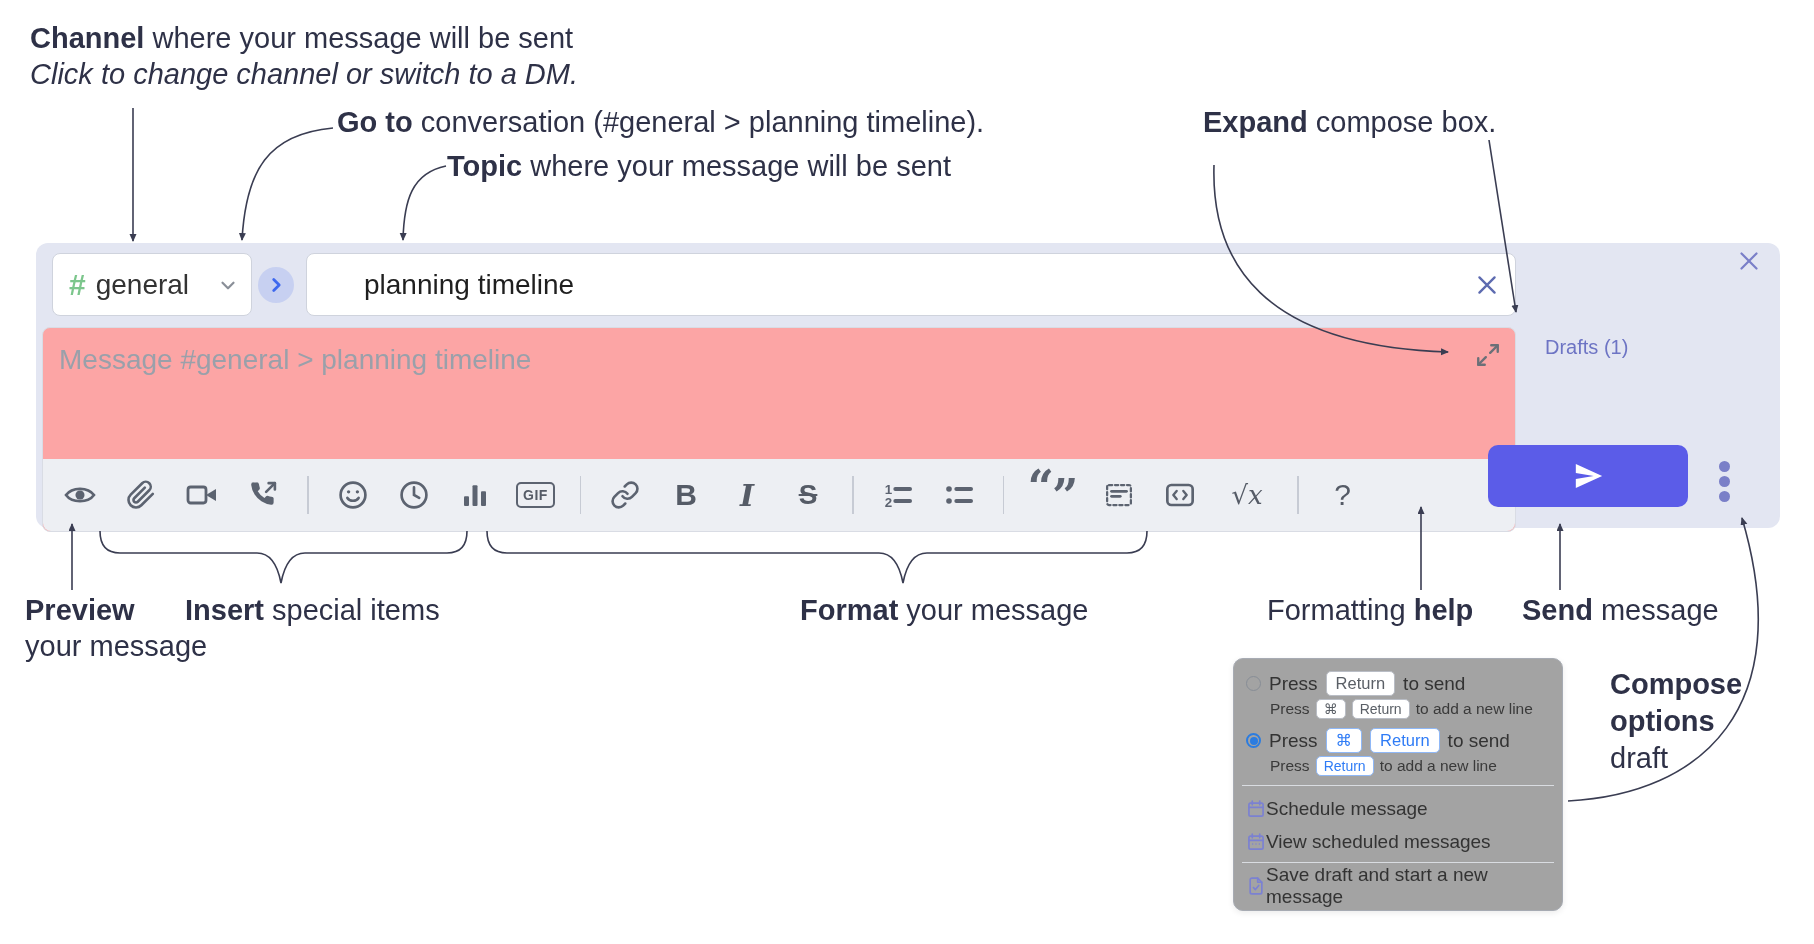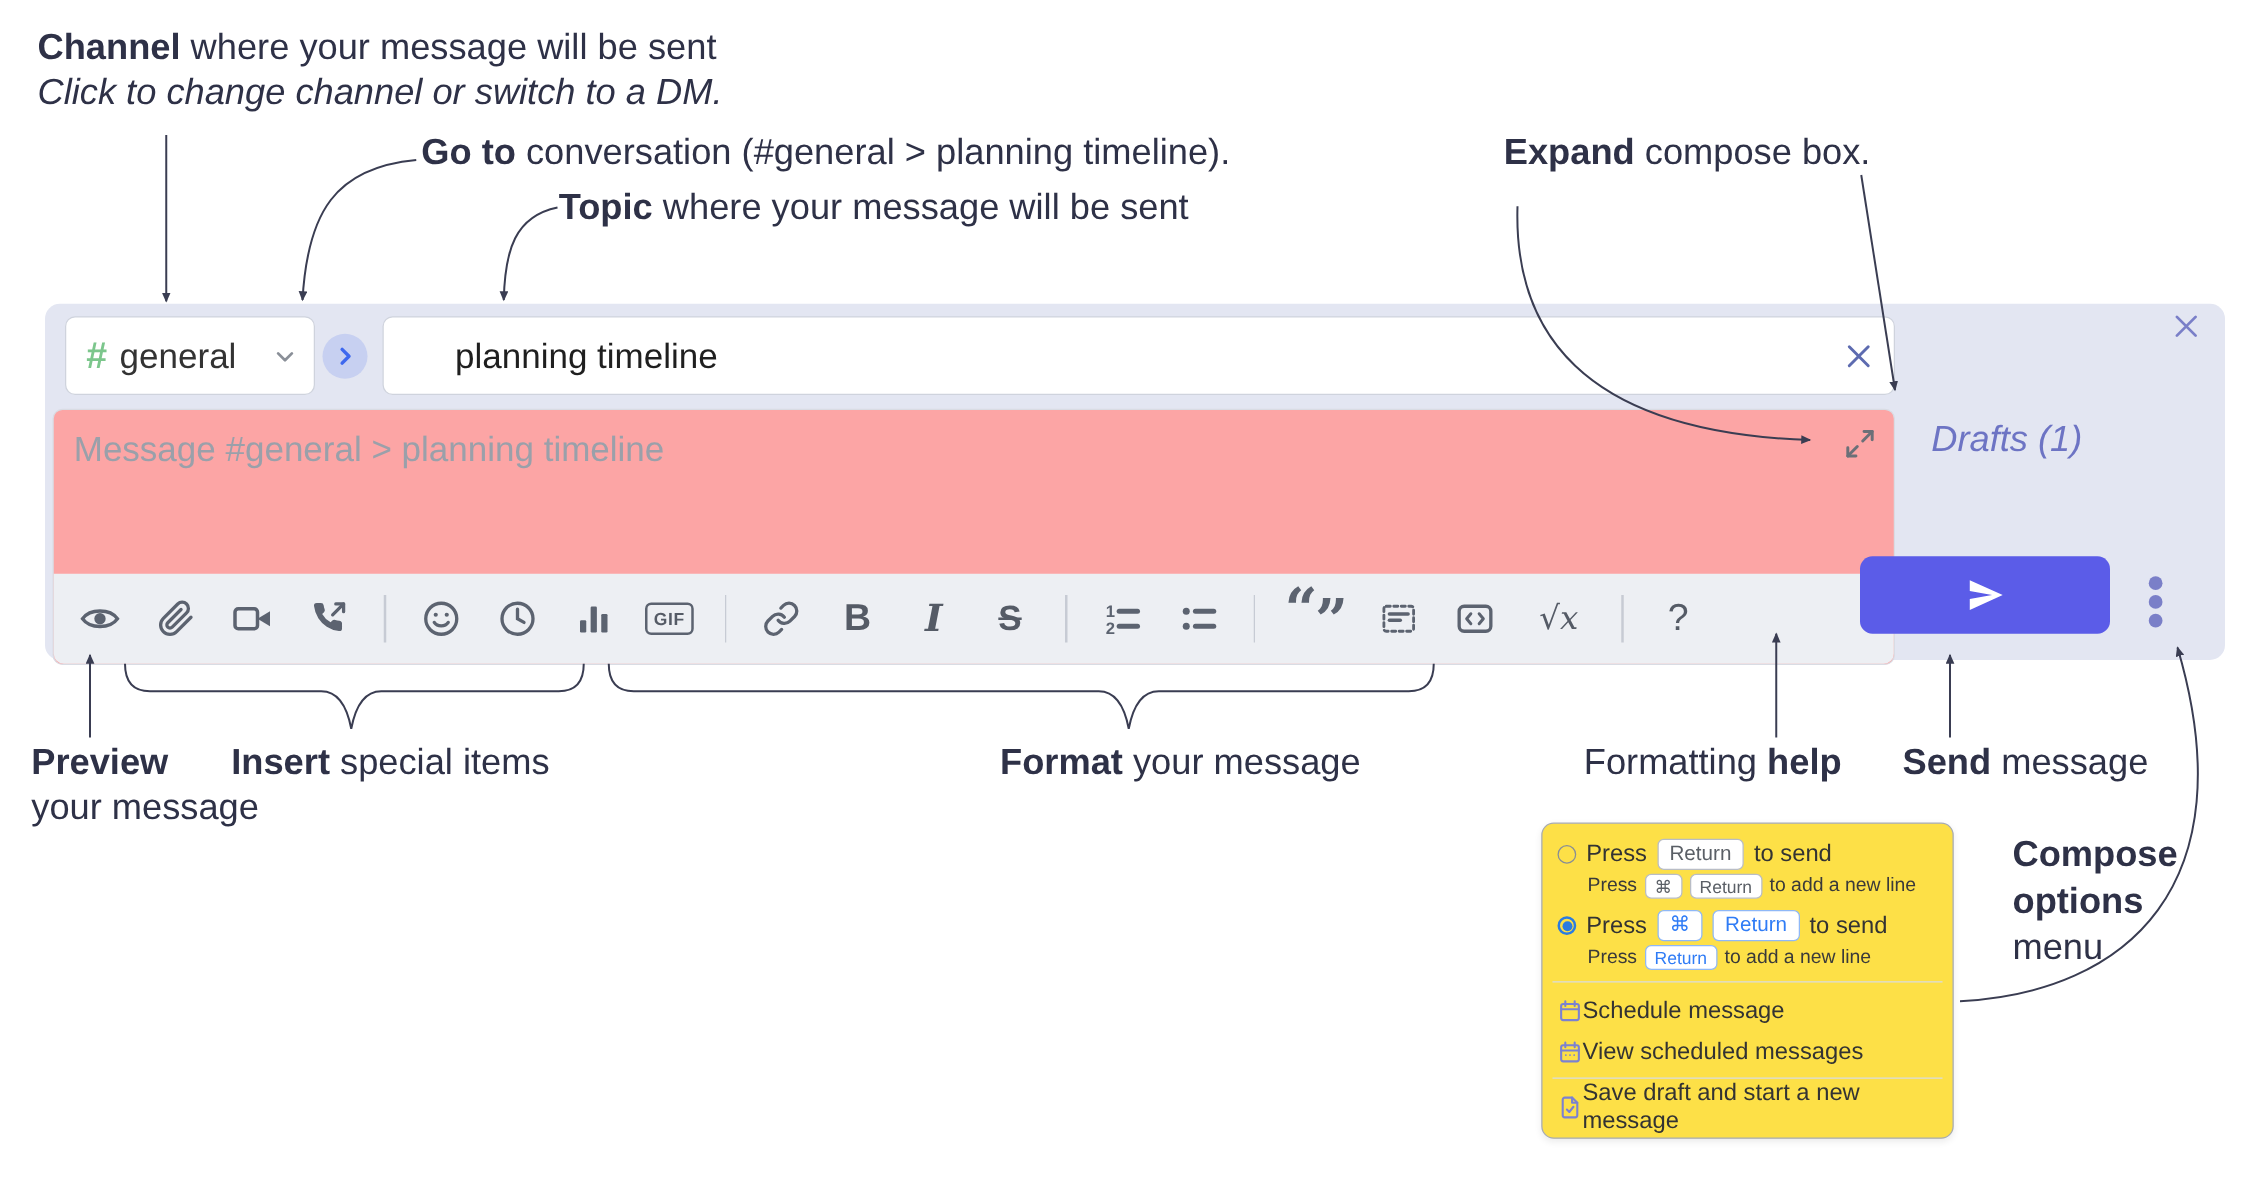--- a/index.html
+++ b/index.html
@@ -42,28 +42,28 @@
   .tb-text{font-size:30px;font-weight:700;color:#555b66;}
   .tb-italic{font-family:"DejaVu Serif","Liberation Serif",serif;font-style:italic;font-weight:600;}
   .tb-strike{text-decoration:line-through;font-size:28px;}
   .tb-gif{font-size:14px;font-weight:700;border:2.5px solid #5c6370;border-radius:5px;
           padding:3px 5px;letter-spacing:0.5px;color:#555b66;}
   .tb-math{font-family:"DejaVu Serif","Liberation Serif",serif;font-style:italic;font-weight:500;font-size:26px;}
   .tb-quote{font-family:"DejaVu Serif","Liberation Serif",serif;font-size:46px;font-weight:700;
             line-height:10px;display:flex;align-items:flex-start;height:26px;}
   .tb-quote .q2{transform:translateY(9px);margin-left:-2px;}
   .tb-help{font-size:30px;font-weight:500;}
-  .drafts-link{left:1509px;top:93px;font-size:29px;color:var(--c-drafts_link,#6d74c4);cursor:pointer;font-style:italic;}
+  .drafts-link{left:1509px;top:93px;font-size:20px;color:var(--c-drafts_link,#6d74c4);cursor:pointer;}
   .send-btn{left:1452px;top:202px;width:200px;height:62px;border-radius:10px;
             background:var(--c-send_button,#5b5ce8);display:flex;align-items:center;justify-content:center;cursor:pointer;}
   .ellipsis-btn{left:1676px;top:214px;width:24px;height:48px;display:flex;flex-direction:column;
                 align-items:center;justify-content:center;gap:4px;cursor:pointer;}
   .ellipsis-btn i{width:11px;height:11px;border-radius:50%;background:var(--c-close_purple,#7a7fc8);}
   
-  .menu{left:1233px;top:658px;width:330px;background:#fde047;border:1.5px solid #a7abb3;border-radius:10px;
+  .menu{left:1233px;top:658px;width:330px;background:#a3a3a3;border:1.5px solid #a7abb3;border-radius:10px;
         box-sizing:border-box;padding:10px 12px 8px 12px;z-index:6;box-shadow:0 2px 6px rgba(0,0,0,0.08);}
   .opt-main{display:flex;align-items:center;gap:8px;font-size:19px;color:#333;margin:2px 0 3px 0;cursor:pointer;}
   .opt-sub{display:flex;align-items:center;gap:6px;font-size:15.5px;color:#3a3a3a;margin:0 0 9px 24px;}
   .radio{width:15px;height:15px;border-radius:50%;border:1.5px solid #878d96;box-sizing:border-box;flex:0 0 auto;}
   .radio.on{border:2px solid var(--c-radio_blue,#2b7ce0);position:relative;}
   .radio.on::after{content:"";position:absolute;left:1.5px;top:1.5px;width:8px;height:8px;border-radius:50%;
                    background:var(--c-radio_blue,#2b7ce0);}
   .chip{border:1px solid #b9bdc5;border-radius:5px;background:#fff;color:#5a5f66;
         font-size:16.5px;padding:2px 9px;line-height:19px;}
   .chip.sm{font-size:14px;padding:1px 7px;line-height:16px;}
@@ -317,21 +317,21 @@
     <b>Send</b><span> message</span>
   </div>
 
   <div class="abs note" style="left:1267px;top:592px;">
     <span>Formatting </span><b>help</b>
   </div>
 
   <div class="abs note" style="left:1580px;top:666px;line-height:37px;margin-left:30px;">
     <div><b>Compose</b></div>
     <div><b>options</b></div>
-    <div>menu</div>
+    <div>draft</div>
   </div>
 
   <div class="abs menu">
 
     <div class="opt-main">
       <span class="radio"></span>
       <span>Press</span>
       <span class="chip">Return</span>
       <span>to send</span>
     </div>

